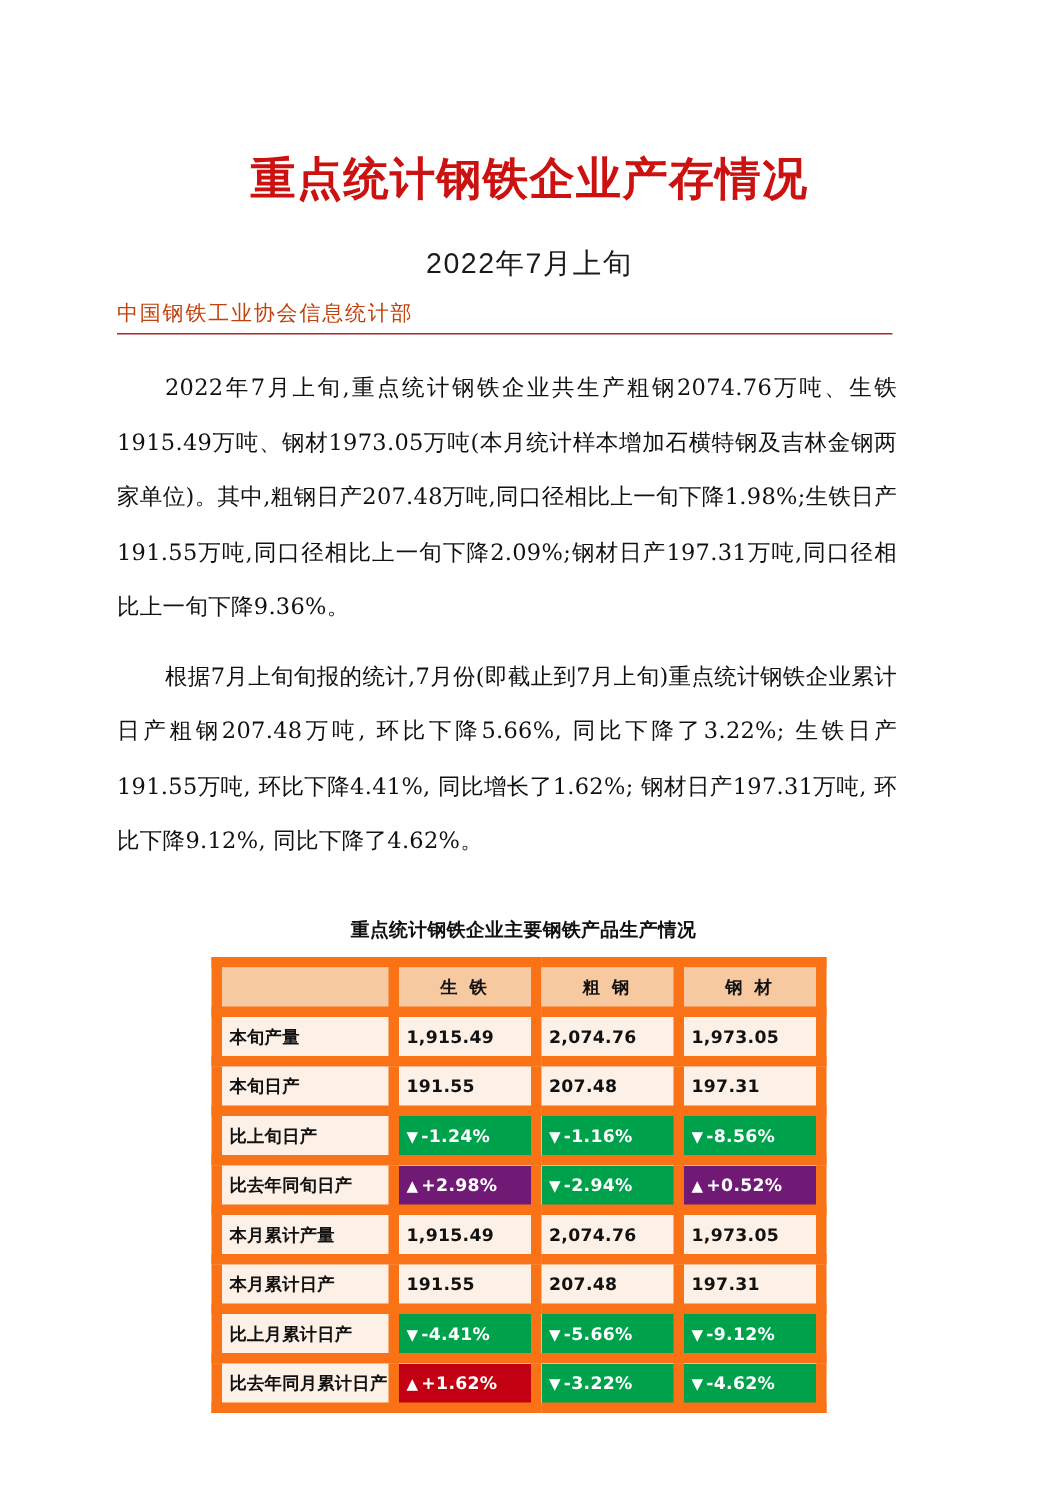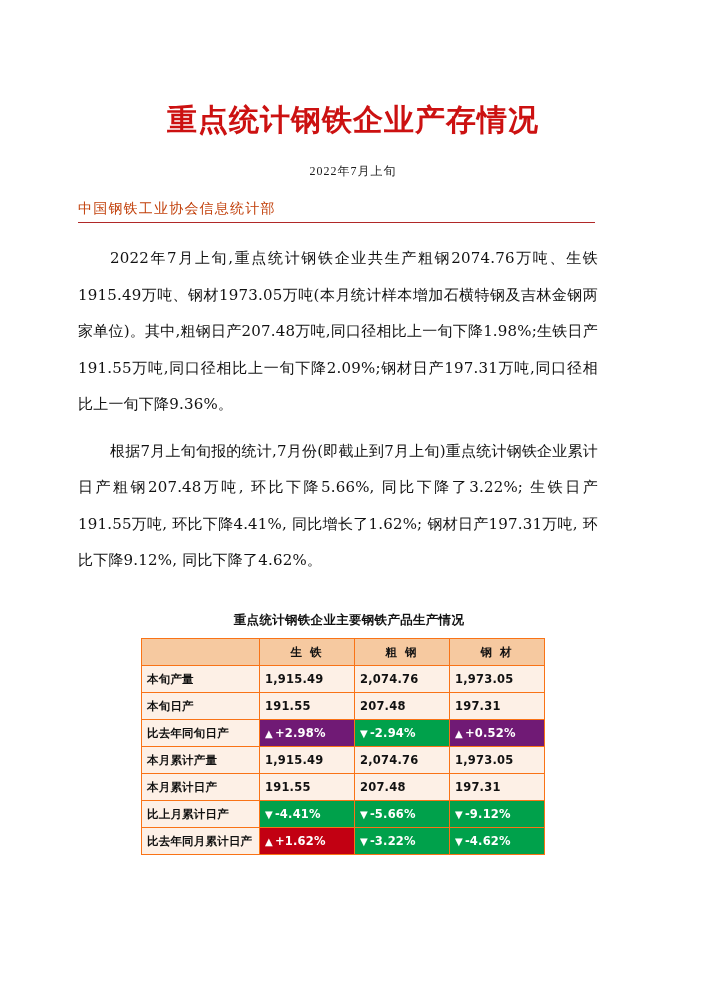--- a/index.html
+++ b/index.html
@@ -36,22 +36,22 @@
     color: #cc1111;
     line-height: 40px;
   }
 
   .doc-subtitle {
     position: absolute;
     left: 0;
     right: 0;
     top: 163px;
     text-align: center;
-    font-family: Liberation Serif, serif;
-    font-size: 12px;
+    font-family: Liberation Sans, sans-serif;
+    font-size: 19px;
     color: #1a1a1a;
     letter-spacing: 1px;
   }
 
   .dept-line {
     position: absolute;
     left: 78px;
     top: 200px;
     font-family: "DejaVu Serif", "Liberation Serif", serif;
     font-size: 14px;
@@ -109,21 +109,21 @@
 
   table.prod-table {
     border-collapse: collapse;
     width: 404px;
     table-layout: fixed;
     font-family: "DejaVu Sans", "Liberation Sans", sans-serif;
   }
 
   table.prod-table td,
   table.prod-table th {
-    border: 1px solid #f97316;
+    border: 7px solid #f97316;
     height: 26px;
     padding: 0 5px;
     font-size: 11.5px;
     font-weight: bold;
     white-space: nowrap;
     overflow: hidden;
   }
 
   
   col.c-label { width: 118px; }
@@ -230,20 +230,26 @@
             <td class="val">2,074.76</td>
             <td class="val">1,973.05</td>
           </tr>
           <tr>
             <td class="rowlabel">本旬日产</td>
             <td class="val">191.55</td>
             <td class="val">207.48</td>
             <td class="val">197.31</td>
           </tr>
           <tr>
+            <td class="rowlabel">比上旬日产</td>
+            <td class="delta down"><span class="arrow">▼</span>-1.24%</td>
+            <td class="delta down"><span class="arrow">▼</span>-1.16%</td>
+            <td class="delta down"><span class="arrow">▼</span>-8.56%</td>
+          </tr>
+          <tr>
             <td class="rowlabel">比去年同旬日产</td>
             <td class="delta up"><span class="arrow">▲</span>+2.98%</td>
             <td class="delta down"><span class="arrow">▼</span>-2.94%</td>
             <td class="delta up"><span class="arrow">▲</span>+0.52%</td>
           </tr>
           <tr>
             <td class="rowlabel">本月累计产量</td>
             <td class="val">1,915.49</td>
             <td class="val">2,074.76</td>
             <td class="val">1,973.05</td>

